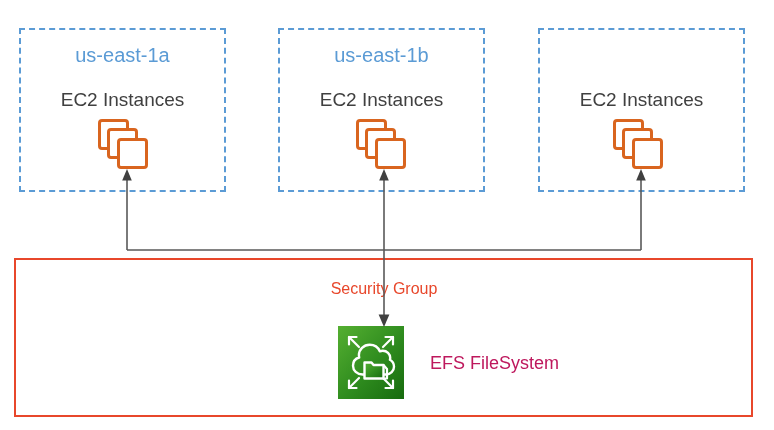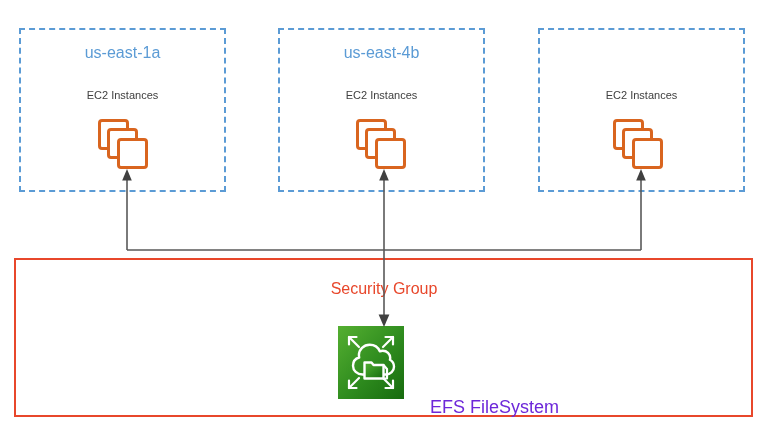--- a/index.html
+++ b/index.html
@@ -24,31 +24,31 @@
     box-sizing: border-box;
     border: 2px dashed #5B9BD5;
     background: transparent;
   }
   .az-label {
     position: absolute;
     left: 0;
     right: 0;
     text-align: center;
     color: #5B9BD5;
-    font-size: 16px;
+    font-size: 20px;
     line-height: 1;
     white-space: nowrap;
   }
   .az-sublabel {
     position: absolute;
     left: 0;
     right: 0;
     text-align: center;
     color: #404040;
-    font-size: 11px;
+    font-size: 19px;
     line-height: 1;
     white-space: nowrap;
   }
 
   
   .ec2-icon {
     position: absolute;
     width: 52px;
     height: 52px;
   }
@@ -72,25 +72,24 @@
 
   
   .efs-icon {
     position: absolute;
     width: 66px;
     height: 73px;
   }
   .efs-icon svg { display: block; }
   .efs-label {
     position: absolute;
-    color: #6d28d9;
+    color: #be185d;
     font-size: 18px;
     line-height: 1;
     white-space: nowrap;
-    margin-top: 44px;
   }
 
   
   #connectors {
     position: absolute;
     left: 0;
     top: 0;
     width: 774px;
     height: 430px;
     pointer-events: none;
@@ -106,21 +105,21 @@
   <div class="az-sublabel" style="left:19px; width:207px; top:90px;">EC2 Instances</div>
   <div class="ec2-icon" style="left:97px; top:118px;">
     <svg viewBox="0 0 52 52" width="52" height="52" aria-hidden="true">
       <rect x="2.5" y="2.5" width="28" height="28" rx="2.5" ry="2.5" fill="#ffffff" stroke="#D9651F" stroke-width="3"></rect>
       <rect x="11.5" y="11.5" width="28" height="28" rx="2.5" ry="2.5" fill="#ffffff" stroke="#D9651F" stroke-width="3"></rect>
       <rect x="21.5" y="21.5" width="28" height="28" rx="2.5" ry="2.5" fill="#ffffff" stroke="#D9651F" stroke-width="3"></rect>
     </svg>
   </div>
 
   <div class="az-box" style="left:278px; top:28px; width:207px; height:164px;"></div>
-  <div class="az-label" style="left:278px; width:207px; top:45px;">us-east-4b</div>
+  <div class="az-label" style="left:278px; width:207px; top:45px;">us-east-1b</div>
   <div class="az-sublabel" style="left:278px; width:207px; top:90px;">EC2 Instances</div>
   <div class="ec2-icon" style="left:355px; top:118px;">
     <svg viewBox="0 0 52 52" width="52" height="52" aria-hidden="true">
       <rect x="2.5" y="2.5" width="28" height="28" rx="2.5" ry="2.5" fill="#ffffff" stroke="#D9651F" stroke-width="3"></rect>
       <rect x="11.5" y="11.5" width="28" height="28" rx="2.5" ry="2.5" fill="#ffffff" stroke="#D9651F" stroke-width="3"></rect>
       <rect x="21.5" y="21.5" width="28" height="28" rx="2.5" ry="2.5" fill="#ffffff" stroke="#D9651F" stroke-width="3"></rect>
     </svg>
   </div>
 
   <div class="az-box" style="left:538px; top:28px; width:207px; height:164px;"></div>

